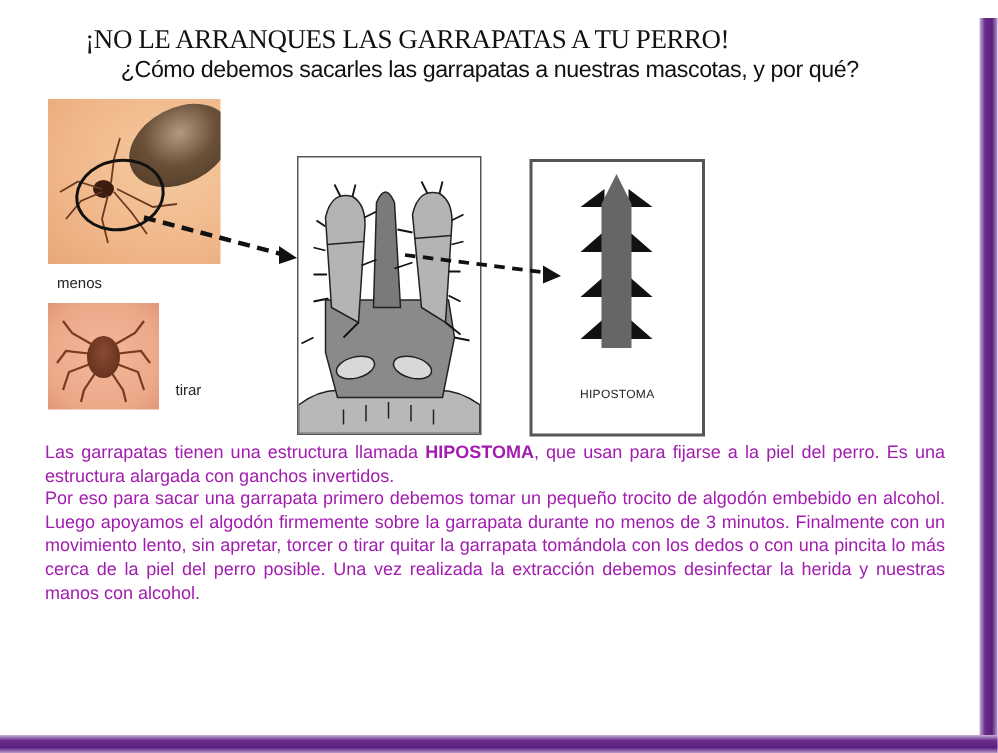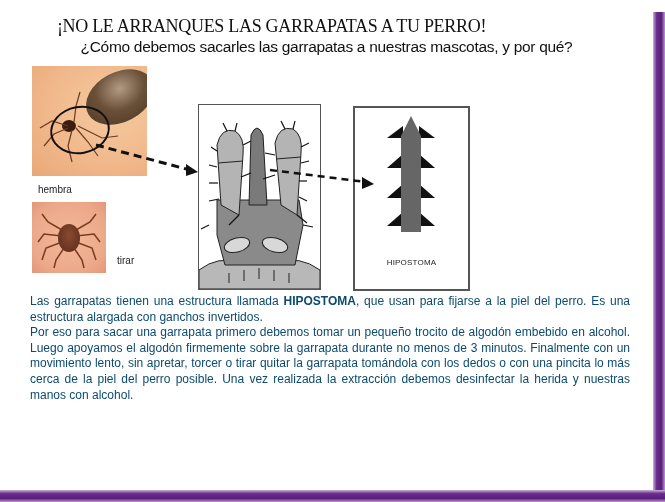--- a/index.html
+++ b/index.html
@@ -69,21 +69,21 @@
     position: absolute; left: 353px; top: 106px; width: 113px; height: 181px;
     border: 2px solid #555; background: #fff;
   }
   .hipo-label {
     position: absolute; left: 0; top: 150px; width: 113px; text-align: center;
     font-size: 8px; color: #222; letter-spacing: 0.2px;
   }
   .arrows { position: absolute; left: 0; top: 0; width: 665px; height: 502px; pointer-events: none; }
   .body-text {
     position: absolute; left: 30px; top: 294px; width: 600px;
-    font-family: "Liberation Sans", sans-serif; font-size: 12px; line-height: 15.6px; color: #0c4a6e;
+    font-family: "Liberation Sans", sans-serif; font-size: 12px; line-height: 15.6px; color: #a21caf;
     text-align: justify;
   }
   .body-text p { margin: 0; }
   .body-text b { font-weight: bold; }
 </style>
 </head>
 <body>
 
 <div class="page">
 
@@ -98,21 +98,21 @@
         <path d="M36 60 L20 55 L8 62"></path>
         <path d="M36 62 L22 68 L12 80"></path>
         <path d="M40 64 L36 80 L40 96"></path>
         <path d="M44 62 L56 76 L66 90"></path>
         <path d="M42 56 L44 40 L48 26"></path>
         <path d="M46 60 L70 72 L86 70"></path>
       </g>
     </svg>
     <div class="circle"></div>
   </div>
-  <div class="label-hembra">hembra</div>
+  <div class="label-hembra">menos</div>
 
   <div class="photo-male">
     <svg width="74" height="71" style="position:absolute;left:0;top:0">
       <g stroke="#7a3a22" stroke-width="1.5" fill="none">
         <path d="M30 28 L16 20 L10 12"></path>
         <path d="M30 34 L12 32 L6 40"></path>
         <path d="M30 40 L14 46 L10 58"></path>
         <path d="M32 46 L24 58 L22 66"></path>
         <path d="M44 28 L58 20 L64 12"></path>
         <path d="M44 34 L62 32 L68 40"></path>

